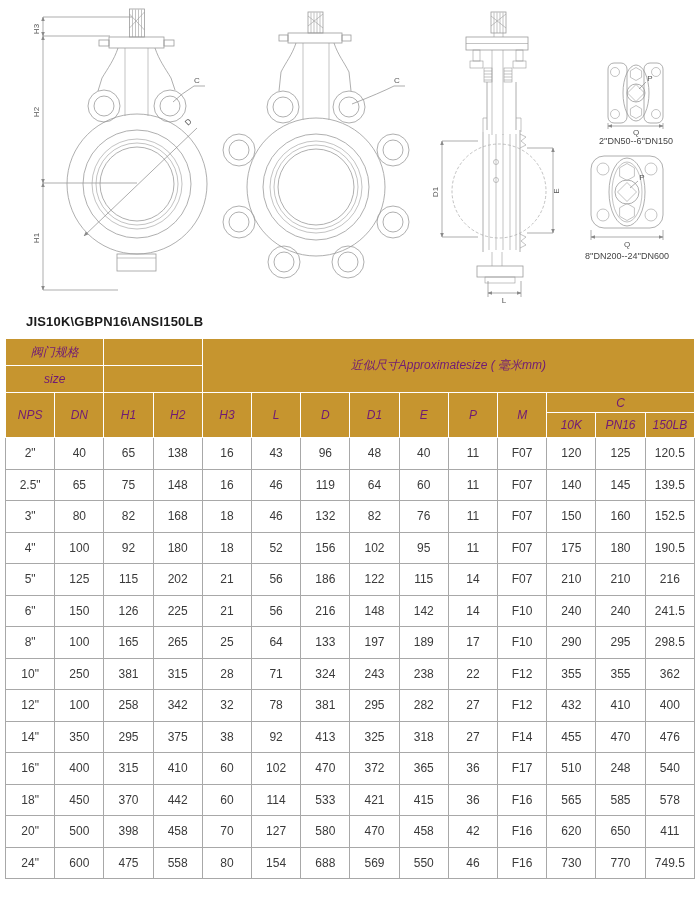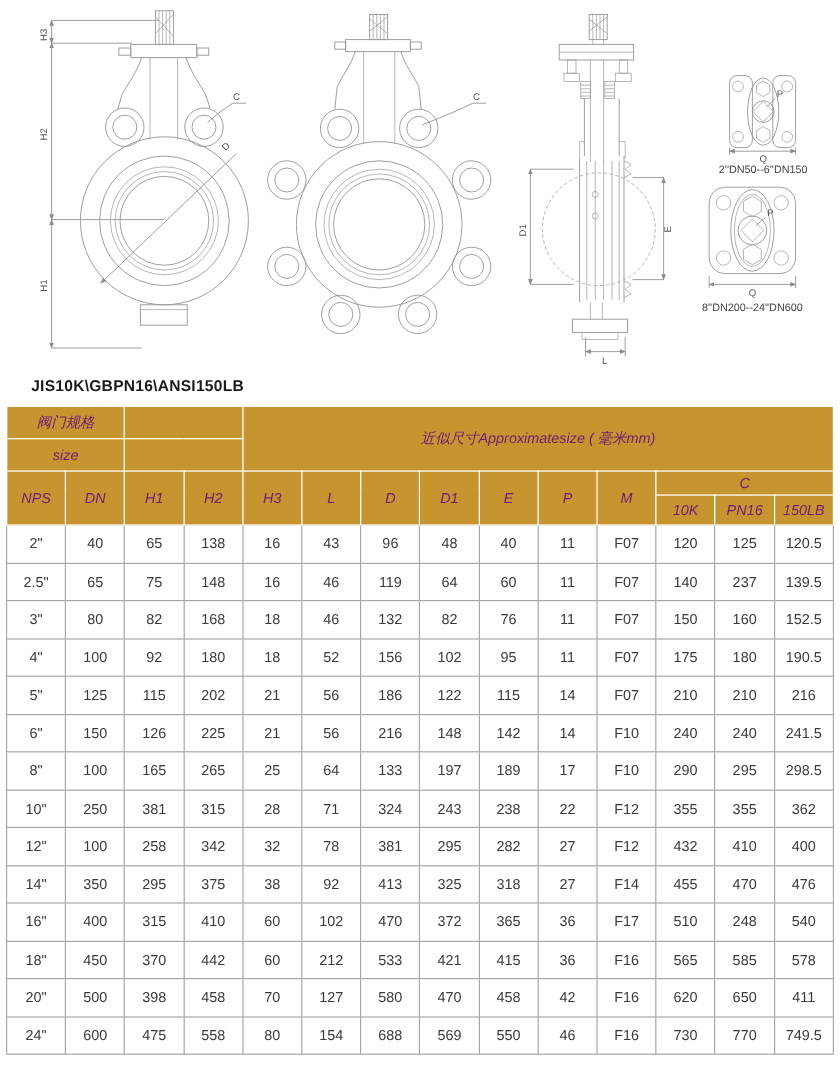--- a/index.html
+++ b/index.html
@@ -283,21 +283,21 @@
           <td>75</td>
           <td>148</td>
           <td>16</td>
           <td>46</td>
           <td>119</td>
           <td>64</td>
           <td>60</td>
           <td>11</td>
           <td>F07</td>
           <td>140</td>
-          <td>237</td>
+          <td>145</td>
           <td>139.5</td>
         </tr>
         <tr>
           <td>3"</td>
           <td>80</td>
           <td>82</td>
           <td>168</td>
           <td>18</td>
           <td>46</td>
           <td>132</td>
@@ -436,21 +436,21 @@
           <td>510</td>
           <td>248</td>
           <td>540</td>
         </tr>
         <tr>
           <td>18"</td>
           <td>450</td>
           <td>370</td>
           <td>442</td>
           <td>60</td>
-          <td>212</td>
+          <td>114</td>
           <td>533</td>
           <td>421</td>
           <td>415</td>
           <td>36</td>
           <td>F16</td>
           <td>565</td>
           <td>585</td>
           <td>578</td>
         </tr>
         <tr>

